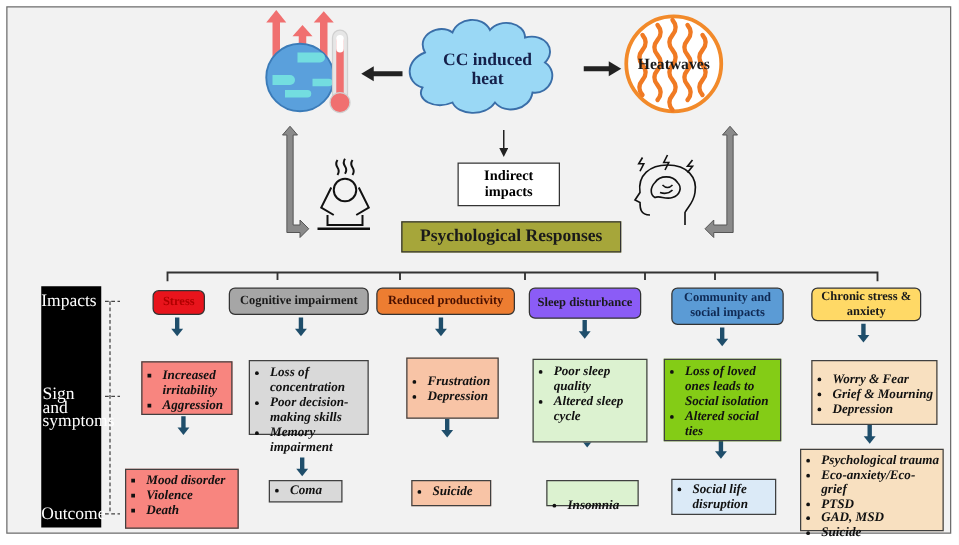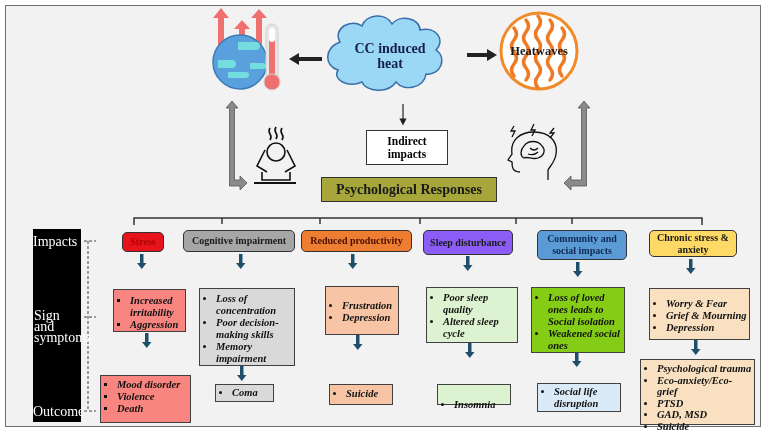--- a/index.html
+++ b/index.html
@@ -219,43 +219,43 @@
       </g>
   </g>
 </svg>
 
 <div class="box sq" style="left:113px;top:289px;width:73px;height:43px;background:#f8857f;padding:5px 2px 0 0;">
   <ul>
       <li>Increased irritability</li>
       <li>Aggression</li>
     </ul>
   </div>
-<div class="box dot" style="left:199px;top:288px;width:96px;height:78px;background:#d9d9d9;padding:4px 2px 0 0;">
+<div class="box dot" style="left:199px;top:288px;width:96px;height:60px;background:#d9d9d9;padding:4px 2px 0 0;">
   <ul>
       <li>Loss of concentration</li>
       <li>Poor decision-making skills</li>
       <li>Memory impairment</li>
     </ul>
   </div>
 <div class="box dot" style="left:325px;top:286px;width:74px;height:49px;background:#f8c4a6;padding:13px 2px 0 0;">
   <ul>
       <li>Frustration</li>
       <li>Depression</li>
     </ul>
   </div>
-<div class="box dot" style="left:426px;top:287px;width:92px;height:56px;background:#dcf2d0;padding:4px 2px 0 0;">
+<div class="box dot" style="left:426px;top:287px;width:92px;height:67px;background:#dcf2d0;padding:4px 2px 0 0;">
   <ul>
       <li>Poor sleep quality</li>
       <li>Altered sleep cycle</li>
     </ul>
   </div>
 <div class="box dot" style="left:531px;top:287px;width:94px;height:66px;background:#84cc16;padding:4px 2px 0 0;">
   <ul>
       <li>Loss of loved ones leads to Social isolation</li>
-      <li>Weakened social ones</li>
+      <li>Altered social ties</li>
     </ul>
   </div>
 <div class="box dot" style="left:649px;top:288px;width:101px;height:52px;background:#f8e0c0;padding:9px 2px 0 0;">
   <ul>
       <li>Worry &amp; Fear</li>
       <li>Grief &amp; Mourning</li>
       <li>Depression</li>
     </ul>
   </div>
 

